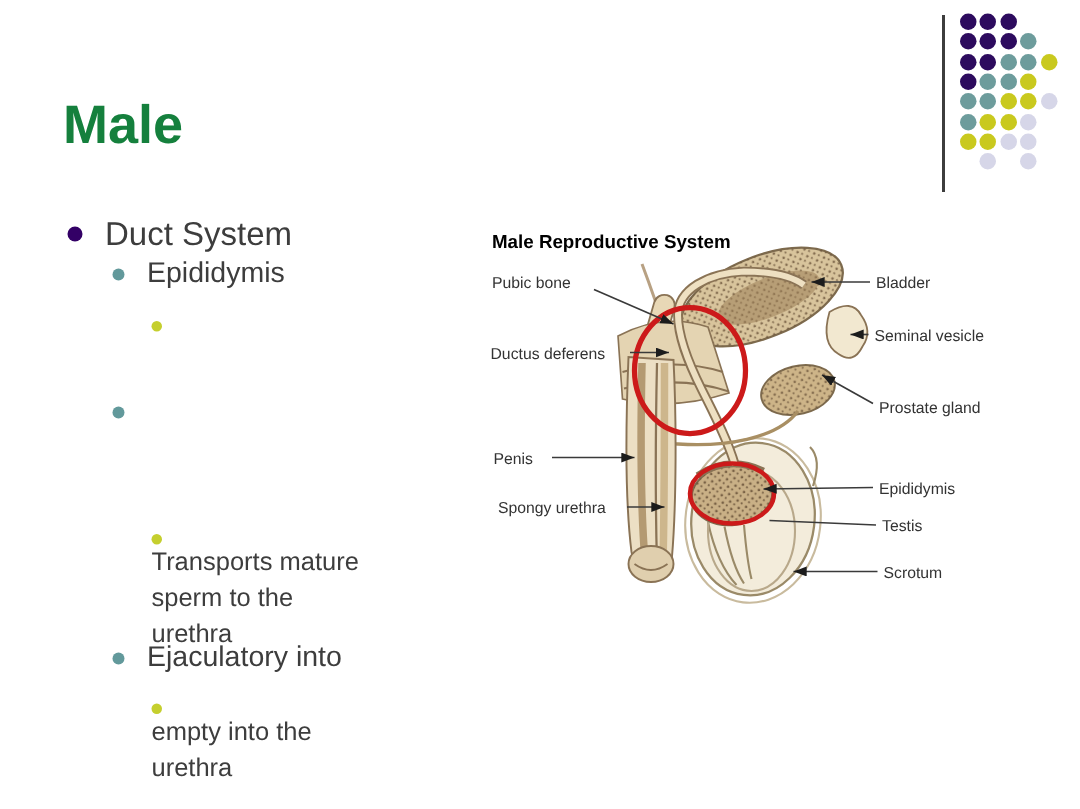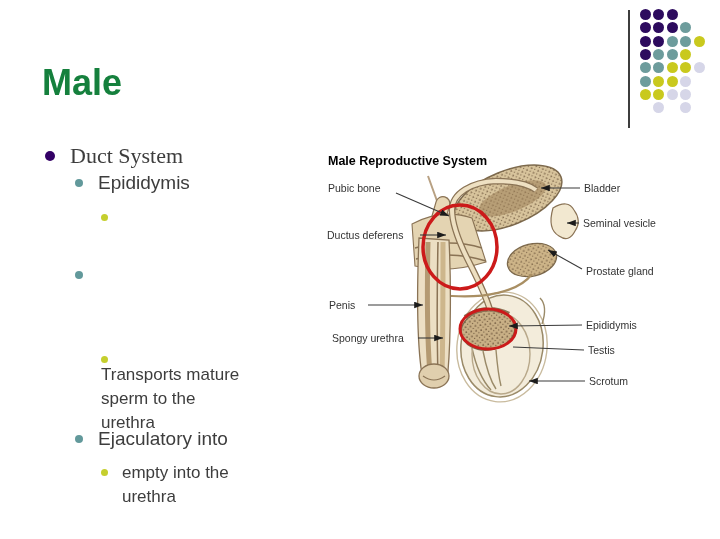--- a/index.html
+++ b/index.html
@@ -9,21 +9,21 @@
     font-family:"Liberation Sans","DejaVu Sans",sans-serif; overflow:hidden;
   }
   
   .slide-title {
     position:absolute; left:42px; top:62px;
     font-size:36px; font-weight:bold; color:#15803d; letter-spacing:0px;
   }
   
   .row { position:absolute; display:flex; align-items:flex-start; }
   .row .txt { white-space:pre-line; color:#3d3d3d; }
-  .l1 .txt { font-size:22px; line-height:28px;font-family:Liberation Serif, serif; }
+  .l1 .txt { font-size:22px; line-height:28px; }
   .l2 .txt { font-size:19px; line-height:26px; }
   .l3 .txt { font-size:17px; line-height:24px; }
   .bullet { display:inline-block; border-radius:50%; flex:0 0 auto; }
   .b1 { width:10px; height:10px; background:#330066; margin-top:9px;  margin-right:15px; }
   .b2 { width:8px;  height:8px;  background:#62999b; margin-top:9px;  margin-right:15px; }
   .b3 { width:7px;  height:7px;  background:#c5cf2e; margin-top:8px;  margin-right:14px; }
   
   .vrule { position:absolute; left:628px; top:10px; width:2px; height:118px; background:#3d3d3d; }
   .dot-grid { position:absolute; left:640px; top:9px; width:75px; height:115px; }
   .dot { position:absolute; width:11px; height:11px; border-radius:50%; }
@@ -91,21 +91,21 @@
   <div class="row l3" style="left:101px; top:348px; width:200px;flex-direction:column;">
     <span class="bullet b3"></span>
     <span class="txt">Transports mature
 sperm to the
 urethra</span>
   </div>
   <div class="row l2" style="left:75px;  top:426px; width:230px;">
     <span class="bullet b2"></span>
     <span class="txt">Ejaculatory into</span>
   </div>
-  <div class="row l3" style="left:101px; top:461px; width:200px;">
+  <div class="row l3" style="left:101px; top:461px; width:200px;flex-direction:column;">
     <span class="bullet b3"></span>
     <span class="txt">empty into the
 urethra</span>
   </div>
 </div>
 
 <div class="diagram">
 <svg width="400" height="266" viewBox="0 0 400 266">
   <defs>
     <pattern id="stip" width="5" height="5" patternUnits="userSpaceOnUse">

